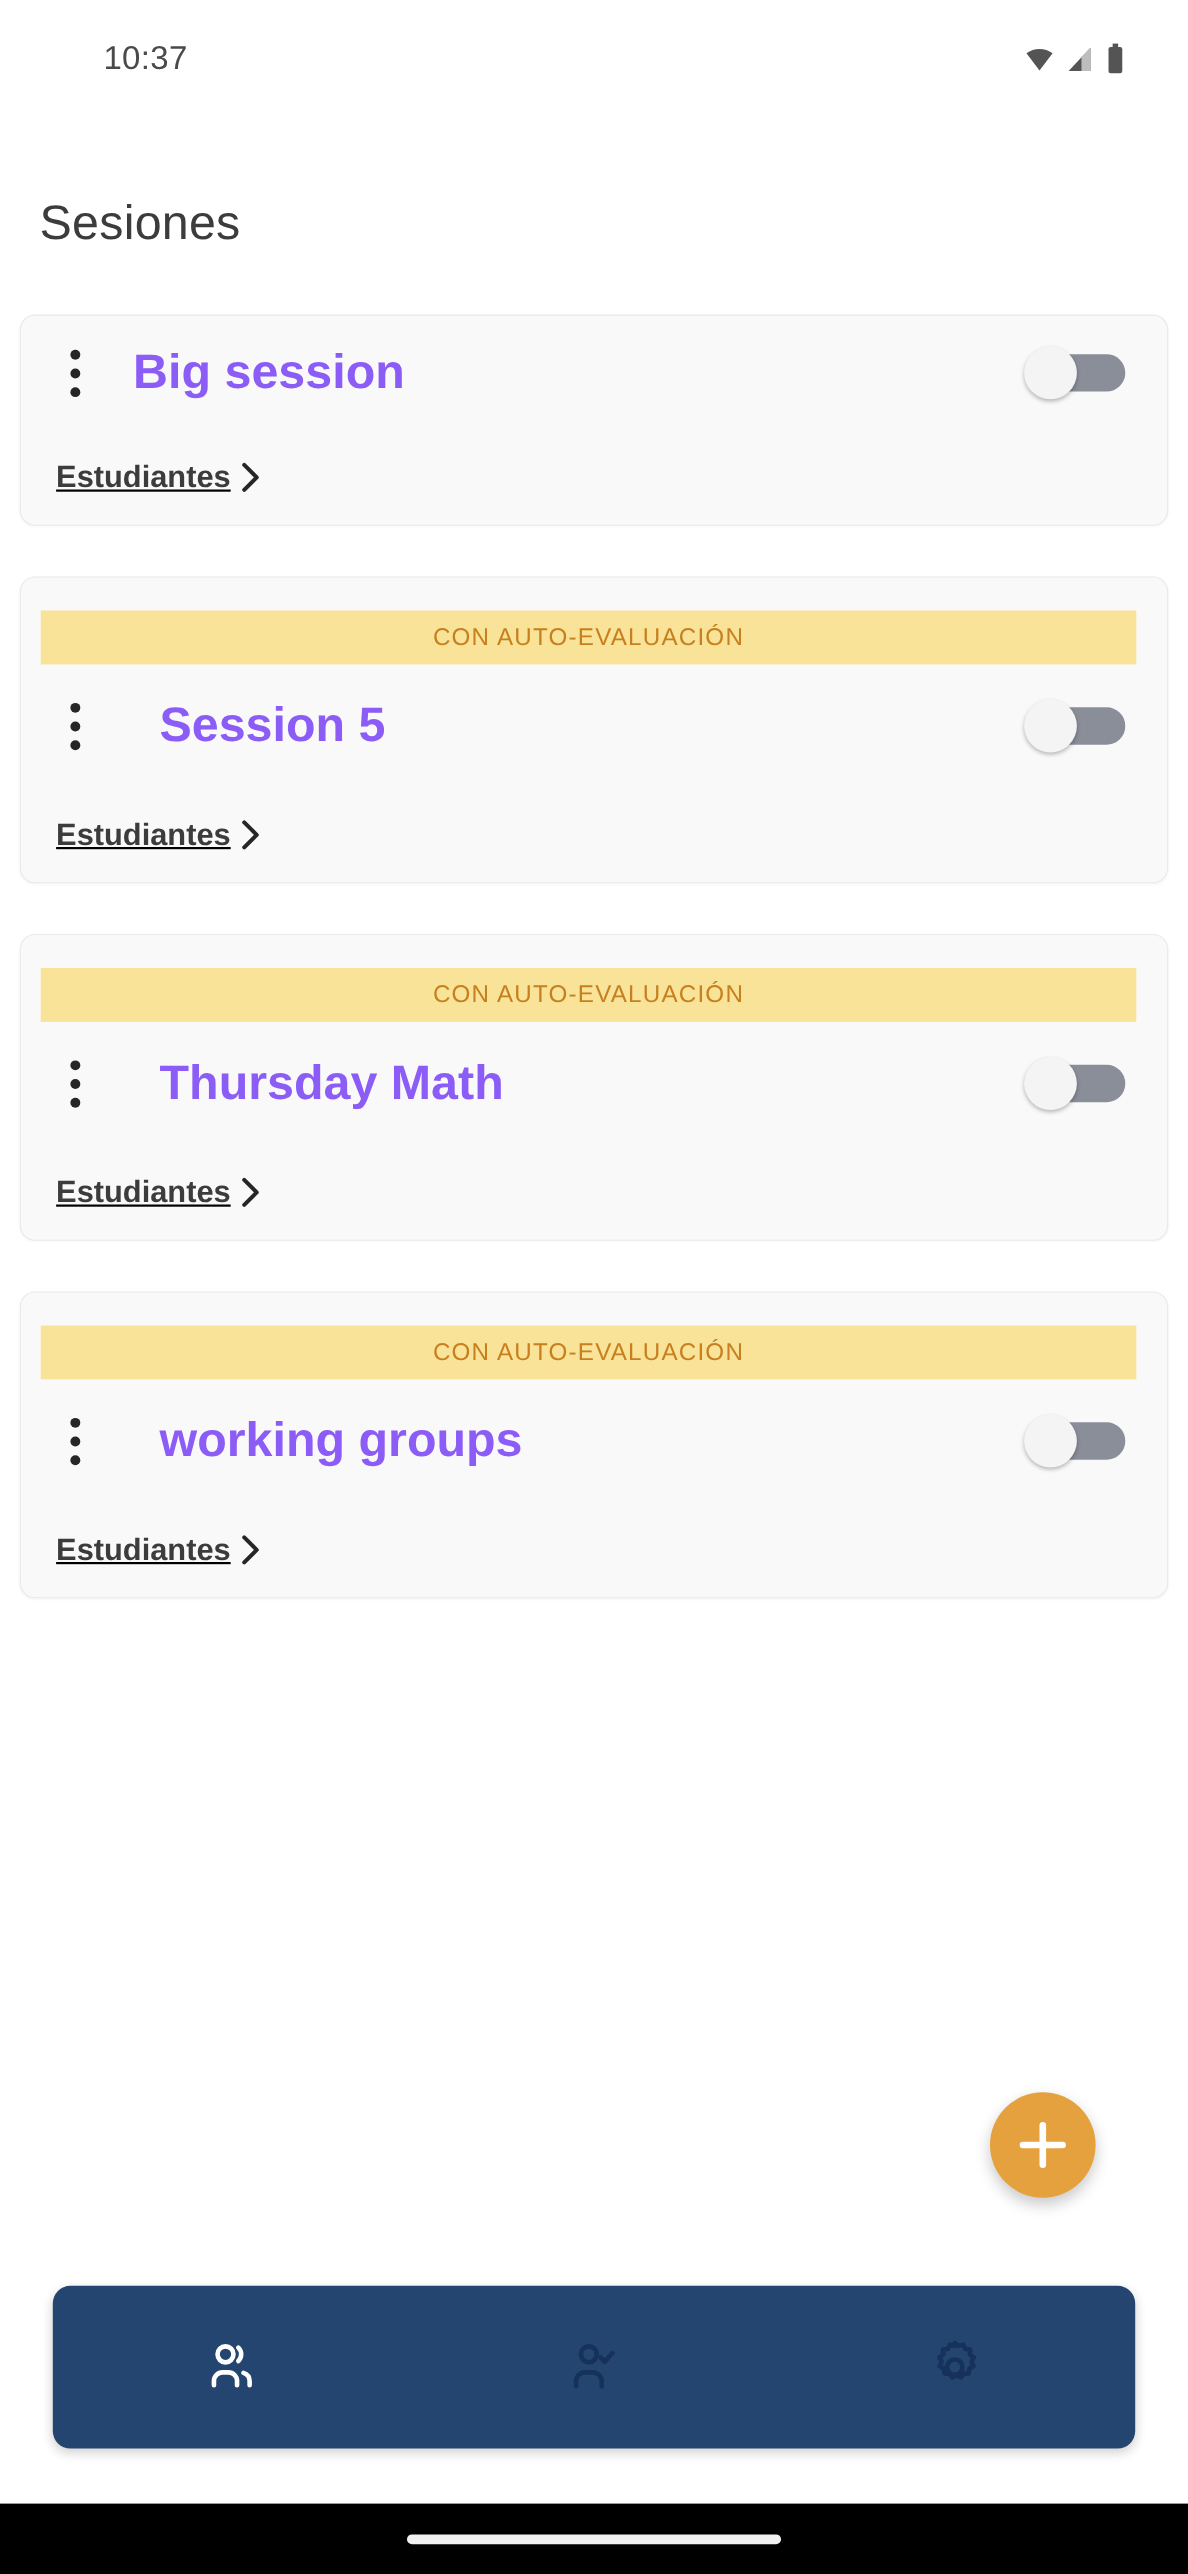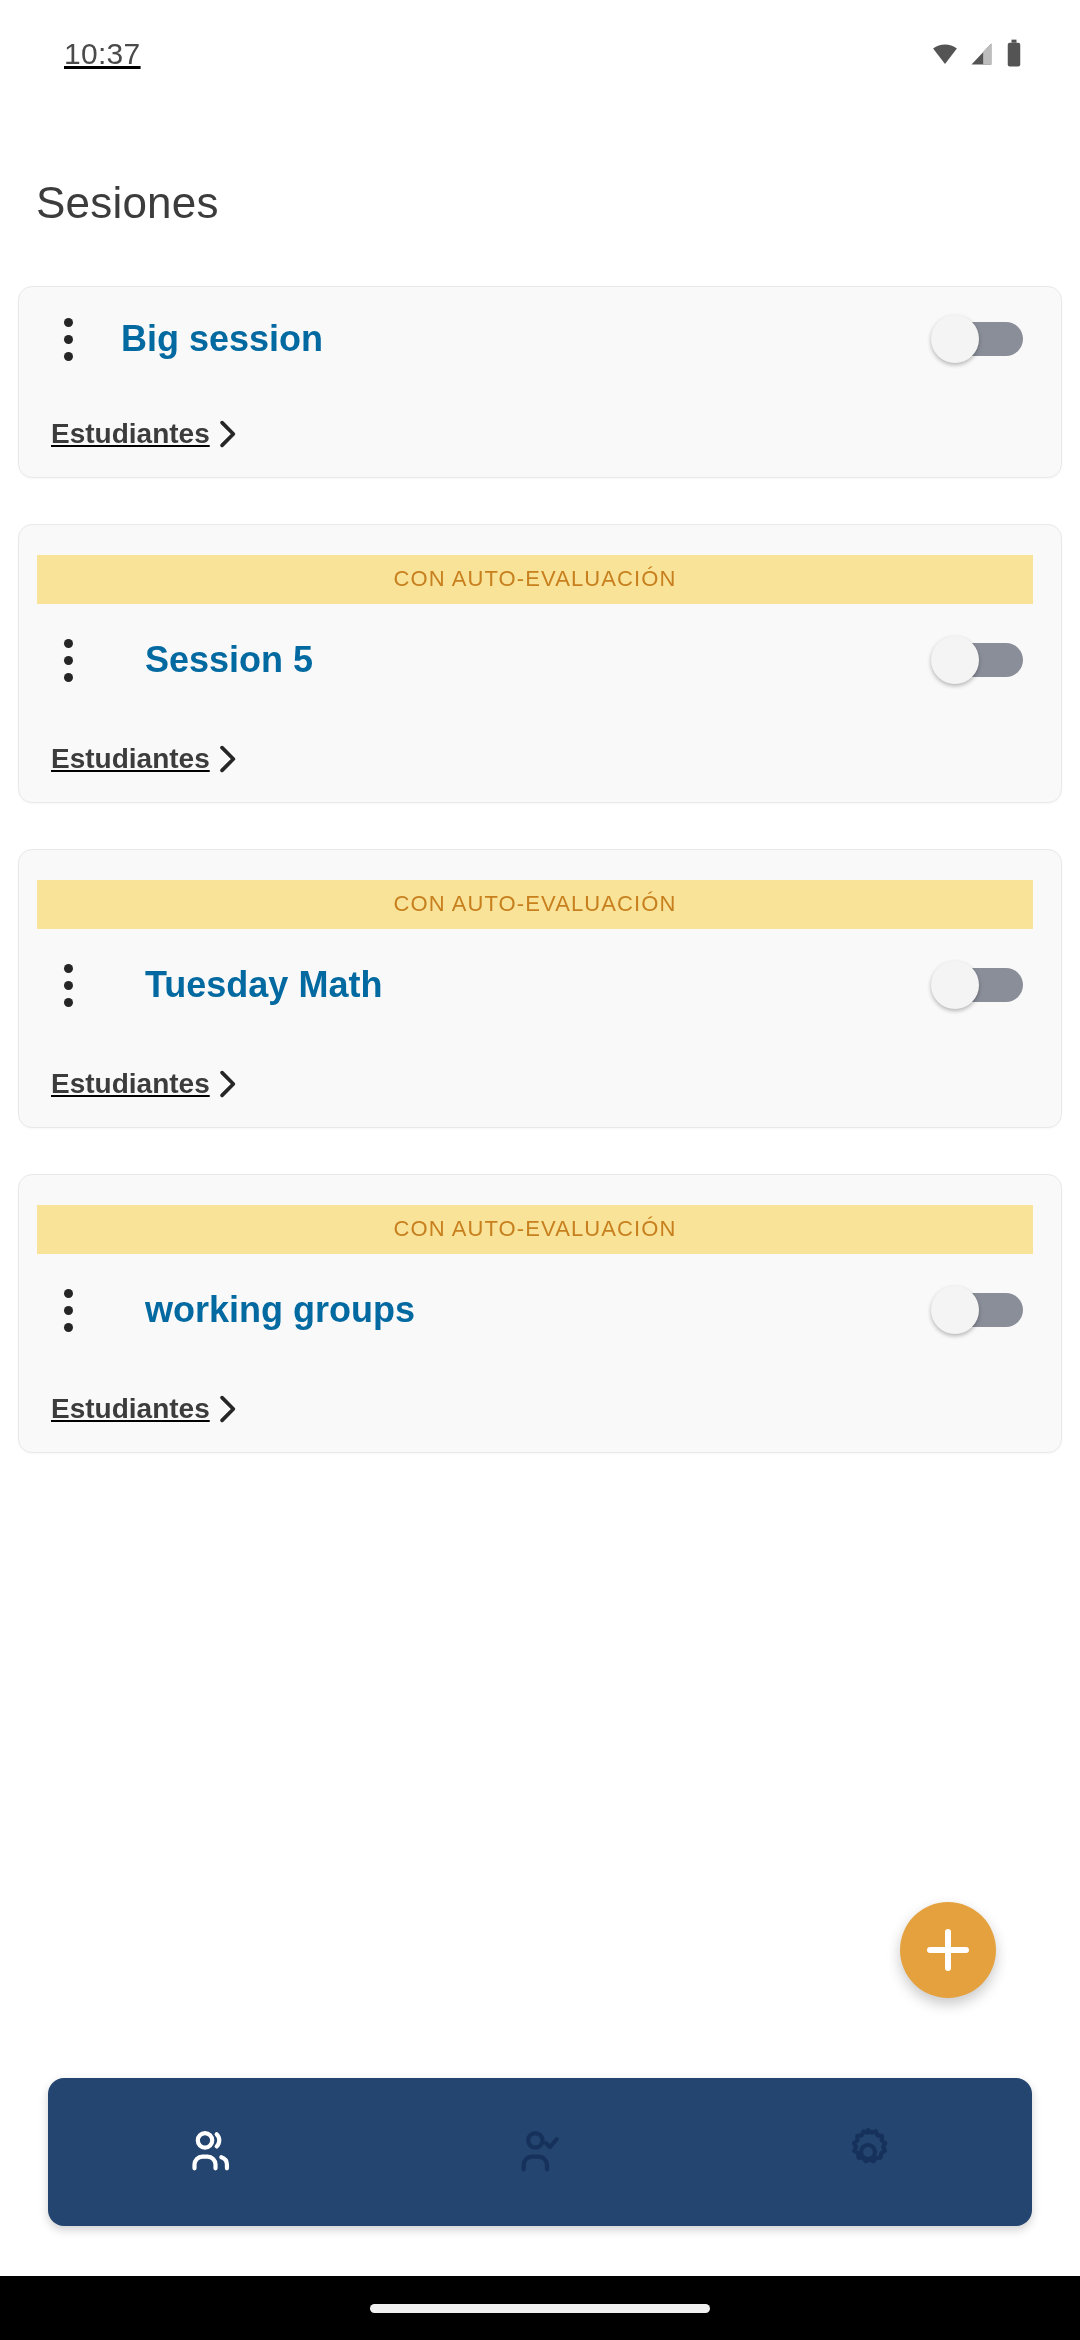--- a/index.html
+++ b/index.html
@@ -8,22 +8,21 @@
     background:#ffffff;
     font-family:"Liberation Sans", sans-serif;
     overflow:hidden;
   }
   #app { position:relative; width:1080px; height:2340px; background:#ffffff; }
 
   
   .statusbar {
     position:absolute; top:0; left:0; right:0; height:108px;
     display:flex; align-items:center; justify-content:space-between;
-    padding:0 56px 0 64px;
-    text-decoration:underline;
+    padding:0 56px 0 94px;
   }
   .status-time { font-size:30px; color:#4a4a4a; letter-spacing:.3px; }
   .status-icons { display:flex; align-items:center; gap:8px; }
 
   
   .page-title {
     position:absolute; top:178px; left:36px;
     font-size:44px; font-weight:normal; color:#3c3c3c; letter-spacing:.2px;
   }
 
@@ -53,21 +52,21 @@
     height:104px;
   }
   .card.has-banner .card-main { height:112px;gap:24px; }
   .kebab {
     width:46px; height:56px;
     display:flex; flex-direction:column; align-items:center; justify-content:center;
     gap:8px; flex:0 0 auto;
   }
   .kebab i { display:block; width:9px; height:9px; border-radius:50%; background:#262626; }
   .card-title {
-    font-size:36px; font-weight:bold; color:#0369a1;
+    font-size:44px; font-weight:bold; color:#8b5cf6;
     margin-left:30px; flex:1 1 auto;
   }
   .switch {
     position:relative; width:92px; height:48px; flex:0 0 auto; margin-right:12px;
   }
   .switch .track {
     position:absolute; right:0; top:7px;
     width:78px; height:34px; border-radius:17px; background:#8a8e99;
   }
   .switch .thumb {
@@ -188,21 +187,21 @@
     </div>
 
     <div class="card has-banner">
       <div class="banner">CON AUTO-EVALUACIÓN</div>
       <div class="card-main">
         <div class="kebab">
             <i></i>
             <i></i>
             <i></i>
           </div>
-        <div class="card-title">Tuesday Math</div>
+        <div class="card-title">Thursday Math</div>
         <div class="switch">
           <div class="track"></div>
           <div class="thumb"></div>
         </div>
       </div>
       <div class="card-foot">
         <div class="foot-label">Estudiantes</div>
         <svg class="chev" viewBox="0 0 24 24">
           <path d="M8.5 4 L16.5 12 L8.5 20" fill="none" stroke="#262626" stroke-width="2.6" stroke-linecap="round" stroke-linejoin="round"></path>
         </svg>

